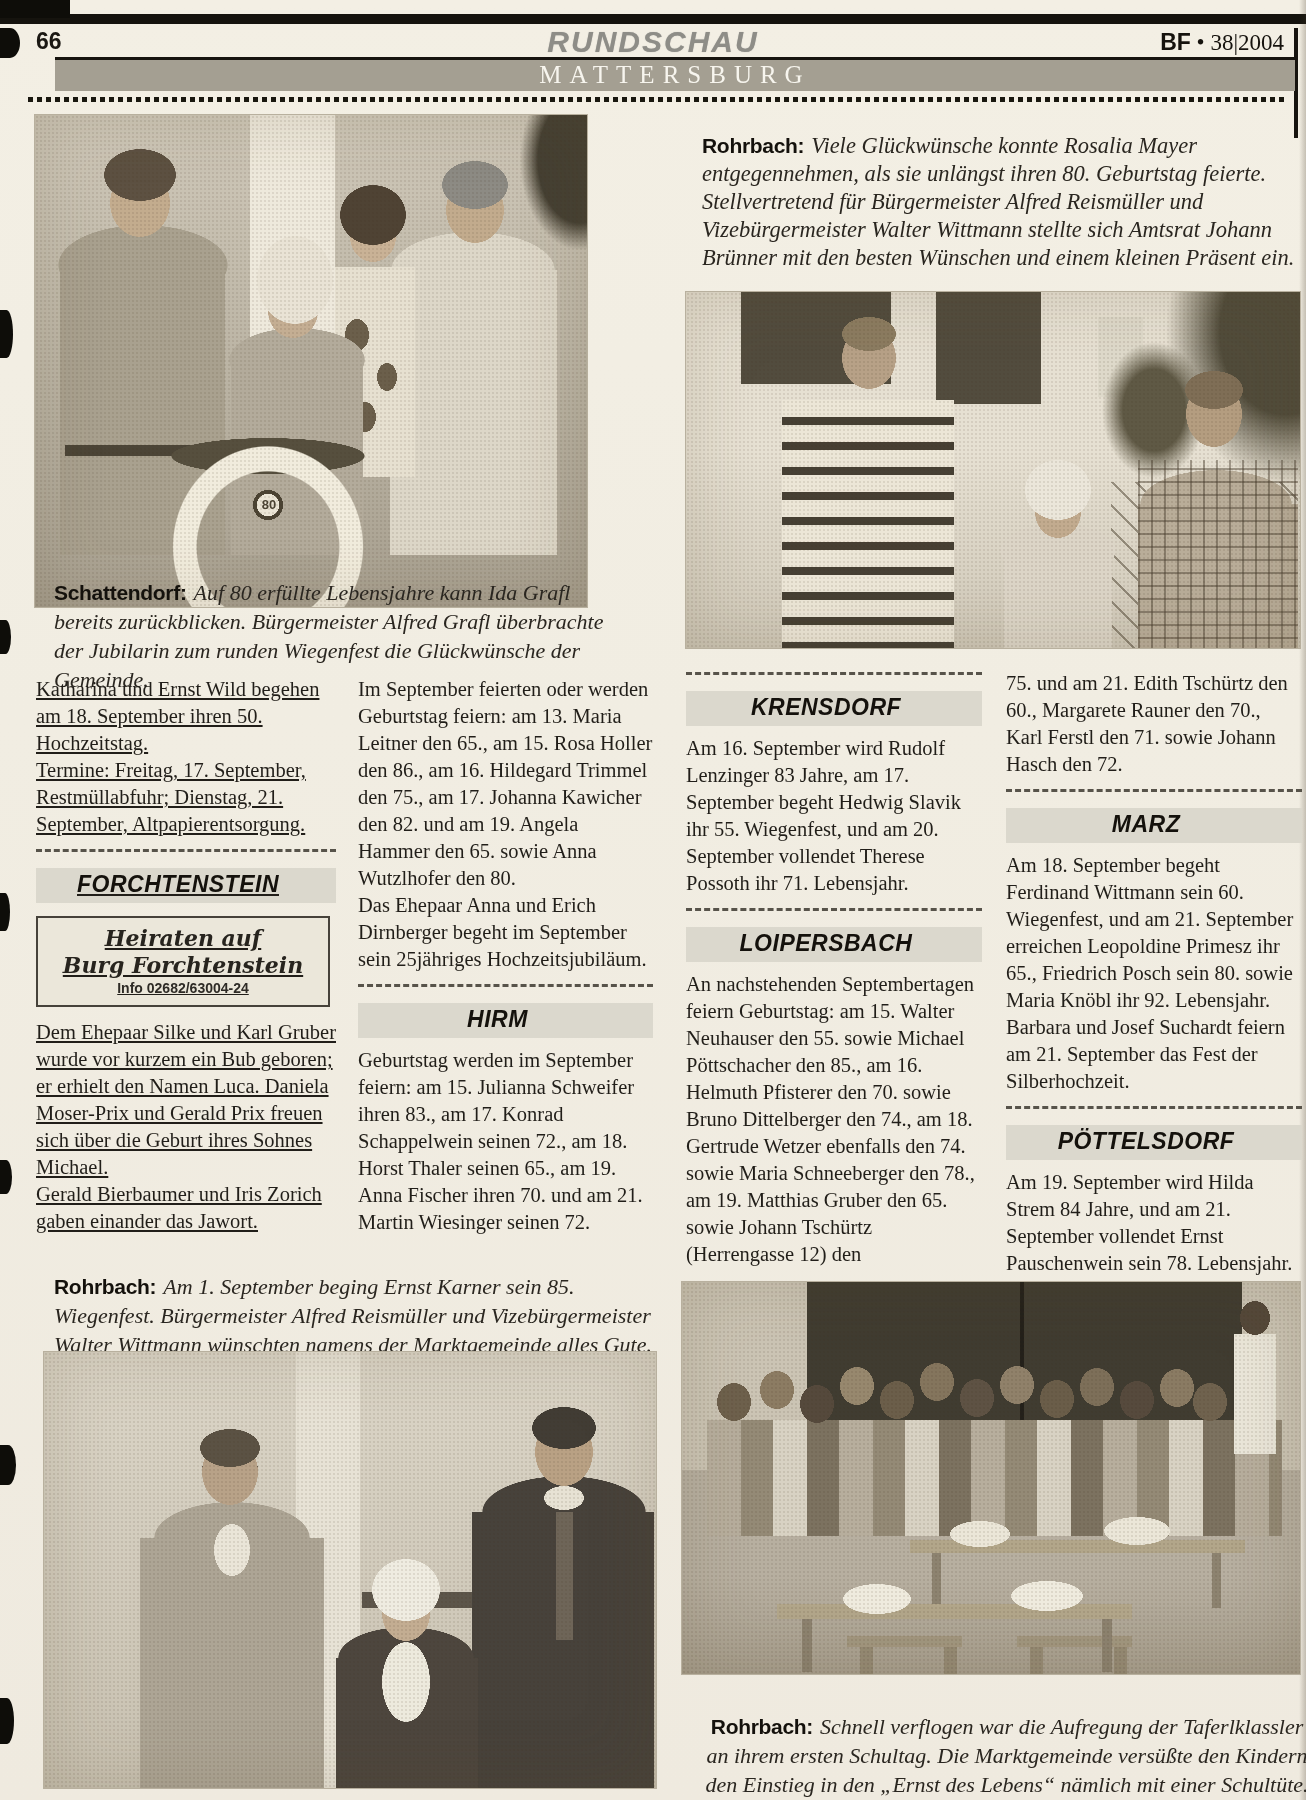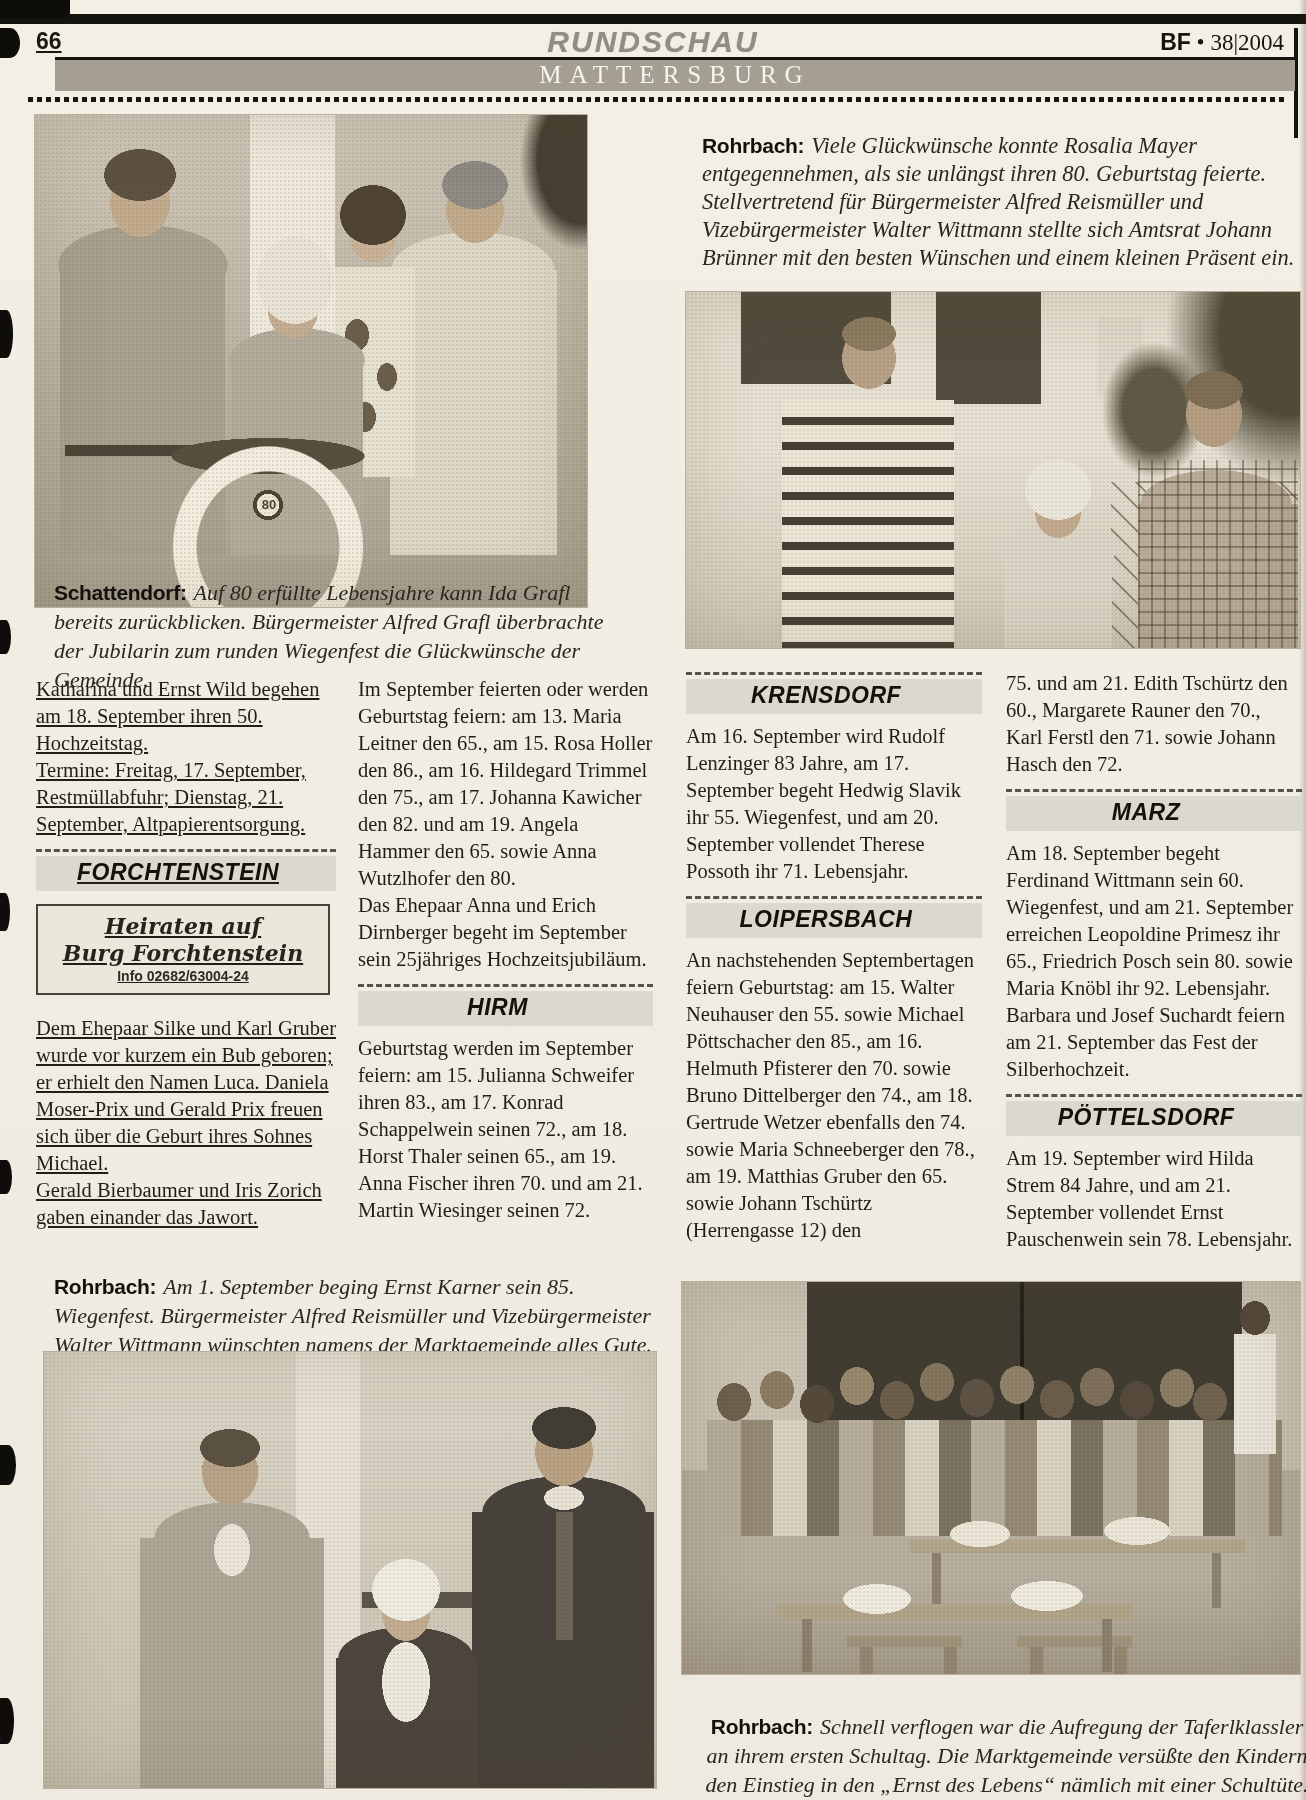--- a/index.html
+++ b/index.html
@@ -19,21 +19,21 @@
   .em3 { top:620px; width:11px; height:34px; }
   .em4 { top:893px; width:10px; height:38px; }
   .em5 { top:1160px; width:12px; height:34px; }
   .em6 { top:1445px; width:16px; height:40px; }
   .em7 { top:1698px; width:14px; height:46px; }
   .right-line { position:absolute; left:1294px; top:28px; width:4px; height:110px; background:#17140f; }
   .right-shadow { position:absolute; right:0; top:0; width:7px; height:100%;
     background:linear-gradient(90deg, rgba(60,50,35,0) 0%, rgba(60,50,35,0.25) 100%); }
 
   
-  .folio { position:absolute; left:36px; top:30px; font:700 23px/1 "Liberation Sans", sans-serif; color:#1b1813;text-decoration:underline; }
+  .folio { position:absolute; left:36px; top:30px; font:700 23px/1 "Liberation Sans", sans-serif; color:#1b1813; }
   .masthead { position:absolute; left:0; right:0; top:27px; text-align:center;
     font:700 italic 30px/1 "Liberation Sans", sans-serif; letter-spacing:2px; color:#8e8d87;
     text-shadow:0 0 1px #b7b6b0; }
   .issue { position:absolute; right:22px; top:31px; font:23px/1 "Liberation Serif", serif; color:#16130e; }
   .issue-bf { font:700 23px/1 "Liberation Sans", sans-serif; }
   .toprule { position:absolute; left:55px; top:57px; width:1240px; height:3px; background:#17140f; }
   .banner { position:absolute; left:55px; top:60px; width:1240px; height:31px; background:#a49f92;
     text-align:center; font:25px/29px "Liberation Serif", serif; letter-spacing:8px; color:#f7f5ee; }
   .dotrule { position:absolute; left:28px; top:97px; width:1258px; height:5px;
     background:repeating-linear-gradient(90deg,#19170f 0 5px, transparent 5px 9px); }
@@ -173,23 +173,23 @@
   .cap-br { left:682px; top:1696px; width:618px;text-align:center; }
 
   .col { position:absolute; }
   .col1 { left:36px;  top:676px; width:300px;text-decoration:underline; }
   .col2 { left:358px; top:676px; width:295px; }
   .col3 { left:686px; top:672px; width:296px; }
   .col4 { left:1006px; top:670px; width:296px; }
 
   .body { margin:0; font:20.5px/27px "Liberation Serif", serif; color:#211e19; }
   .sec-rule { height:0; border-top:3px dashed #57534a; margin:11px 0 0 0; }
-  .sec-head { background:#dbd8cd; text-align:center; margin:4px 0 9px 0; padding:5px 16px 7px 0;
+  .sec-head { background:#dbd8cd; text-align:center; margin:16px 0 9px 0; padding:5px 16px 7px 0;
     font:700 italic 23px/1 "Liberation Sans", sans-serif; letter-spacing:0.5px; color:#14110c; }
-  .adbox { margin:13px 6px 20px 0; border:2px solid #46423a; background:#ebe7da; text-align:center; padding:7px 4px 8px 4px; }
+  .adbox { margin:13px 6px 12px 0; border:2px solid #46423a; background:#ebe7da; text-align:center; padding:7px 4px 8px 4px; }
   .ad-script { font:700 italic 22px/27px "DejaVu Serif", serif; color:#27241e; }
   .ad-info { font:700 14px/18px "Liberation Sans", sans-serif; color:#2e2b26; }
 </style>
 </head>
 <body>
 
 <div class="page">
 
   <div class="top-strip"></div>
   <div class="top-corner"></div>

